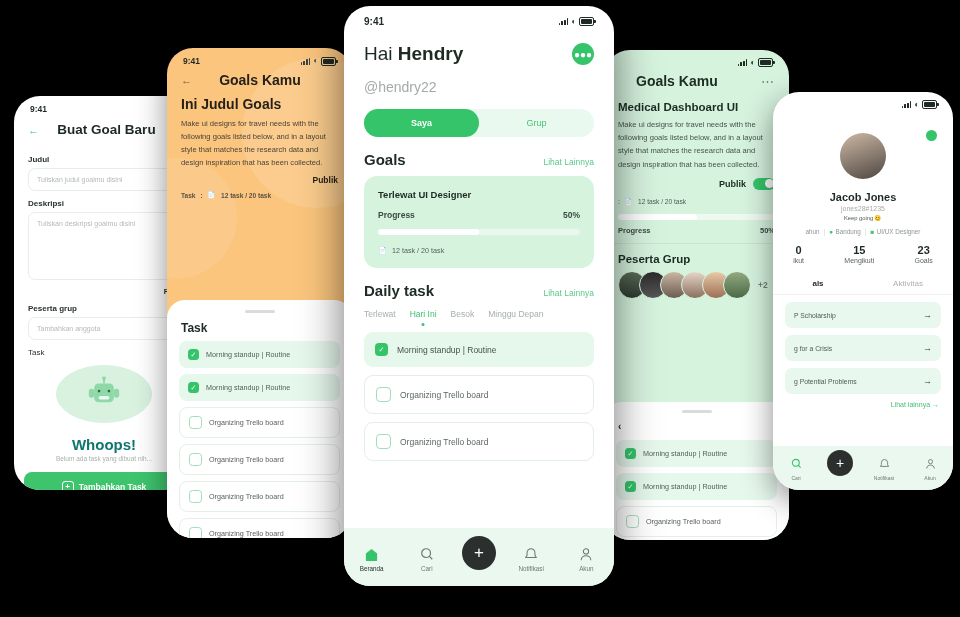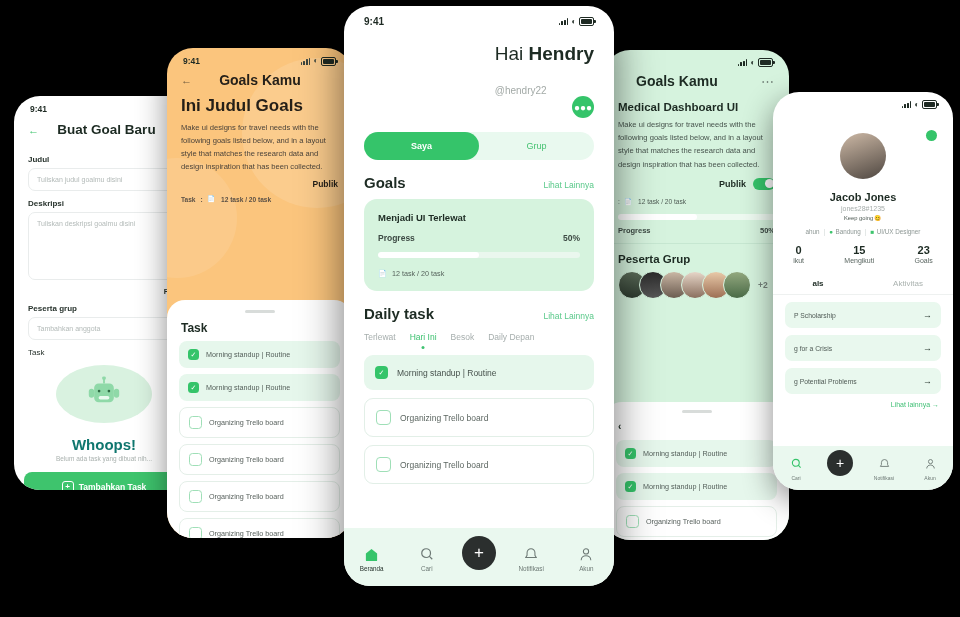--- a/index.html
+++ b/index.html
@@ -50,21 +50,21 @@
 
   
   #p2{left:167px;top:48px;width:185px;height:490px;background:#fbc57d;}
   #p2 .deco{position:absolute;width:150px;height:150px;border-radius:50%;
             background:rgba(255,255,255,.13);right:-40px;top:10px;}
   #p2 .deco2{position:absolute;width:120px;height:120px;border-radius:50%;
             background:rgba(255,255,255,.10);left:-50px;top:110px;}
   #p2 .hd{position:relative;display:flex;align-items:center;padding:4px 14px 8px;}
   #p2 .hd .bk{font-size:11px;color:#6e5a3d;}
   #p2 .hd h1{flex:1;text-align:center;font-size:14px;margin:0;padding-right:10px;color:#26211a;}
-  #p2 .gt{position:relative;font-size:17px;font-weight:bold;color:#241f18;padding:0 14px;}
+  #p2 .gt{position:relative;font-size:14px;font-weight:bold;color:#241f18;padding:0 14px;}
   #p2 .gd{position:relative;font-size:7.6px;line-height:1.72;color:#4b433a;padding:5px 14px 0;}
   #p2 .pub{position:relative;text-align:right;font-size:8.5px;font-weight:bold;color:#241f18;padding:6px 14px 0;}
   #p2 .meta{position:relative;display:flex;align-items:center;gap:5px;font-size:6.6px;
             font-weight:bold;color:#5b5146;padding:6px 14px 0;}
   #p2 .sheet{position:absolute;left:0;right:0;top:252px;bottom:0;background:#fff;
              border-radius:18px 18px 0 0;padding-top:6px;}
   .grab{width:30px;height:3px;border-radius:2px;background:#d8dcda;margin:4px auto 6px;}
   #p2 .sh{font-size:12px;font-weight:bold;color:#1d2b23;padding:2px 14px 6px;}
 
   .task{display:flex;align-items:center;gap:7px;border-radius:8px;padding:8px 9px;margin:0 12px 6px;
@@ -72,24 +72,24 @@
   .task.done{background:#e6f7ec;color:#55605b;}
   .task.todo{background:#fff;border:1px solid #e4efe8;}
   .cb{width:11px;height:11px;border-radius:3.5px;flex:none;}
   .cb.on{background:#35c46a;color:#fff;display:flex;align-items:center;justify-content:center;font-size:7px;}
   .cb.off{border:1.3px solid #9fdfb7;background:#fff;}
 
   
   #p3{left:344px;top:6px;width:270px;height:580px;background:#fff;z-index:5;
       box-shadow:0 14px 44px rgba(0,0,0,.55);}
   #p3 .sb{font-size:10px;padding:10px 20px 4px;}
-  #p3 .top{display:flex;align-items:flex-end;justify-content:space-between;padding:12px 20px 0;flex-direction:column;}
+  #p3 .top{display:flex;align-items:flex-start;justify-content:space-between;padding:12px 20px 0;}
   #p3 .hi{font-size:19px;color:#1d2b23;font-weight:normal;margin:0;}
   #p3 .hi b{font-weight:bold;}
-  #p3 .hn{font-size:10px;color:#a3aaa7;margin-top:20px;}
+  #p3 .hn{font-size:14px;color:#a3aaa7;margin-top:14px;}
   #p3 .chat{width:22px;height:22px;border-radius:50%;background:#35c46a;color:#fff;
             display:flex;align-items:center;justify-content:center;font-size:10px;}
   #p3 .seg{display:flex;margin:14px 20px 0;background:#e9f9ef;border-radius:20px;}
   #p3 .seg>div{flex:1;text-align:center;font-size:9px;padding:9px 0;border-radius:20px;color:#46c272;}
   #p3 .seg>div.act{background:#35c46a;color:#fff;font-weight:bold;}
   #p3 .row{display:flex;align-items:baseline;justify-content:space-between;padding:14px 20px 8px;}
   #p3 .row h2{font-size:15px;margin:0;color:#1d2b23;}
   #p3 .row .lnk{font-size:8.5px;color:#5ac98a;}
   #p3 .gcard{margin:0 20px;background:#d6f3de;border-radius:13px;padding:13px 14px;}
   #p3 .gcard .gn{font-size:9.5px;font-weight:bold;color:#1d2b23;}
@@ -470,42 +470,42 @@
   </div>
   <div class="seg">
     <div class="act">Saya</div>
     <div>Grup</div>
   </div>
   <div class="row">
     <h2>Goals</h2>
     <span class="lnk">Lihat Lainnya</span>
   </div>
   <div class="gcard">
-    <div class="gn">Menjadi UI Terlewat</div>
+    <div class="gn">Terlewat UI Designer</div>
     <div class="pr">
       <span>Progress</span>
       <span>50%</span>
     </div>
     <div class="bar">
           <i id="p3bar" style="width: 50%;"></i>
         </div>
     <div class="tk">
       <span>📄</span>
       <span>12 task / 20 task</span>
     </div>
   </div>
   <div class="row">
     <h2>Daily task</h2>
     <span class="lnk">Lihat Lainnya</span>
   </div>
   <div class="tabs">
     <span>Terlewat</span>
     <span class="act">Hari Ini</span>
     <span>Besok</span>
-    <span>Daily Depan</span>
+    <span>Minggu Depan</span>
   </div>
   <div style="margin-top:13px">
     <div class="tsk done">
           <span class="cb on">✓</span>
           <span>Morning standup | Routine</span>
         </div>
     <div class="tsk todo">
           <span class="cb off"></span>
           <span>Organizing Trello board</span>
         </div>

